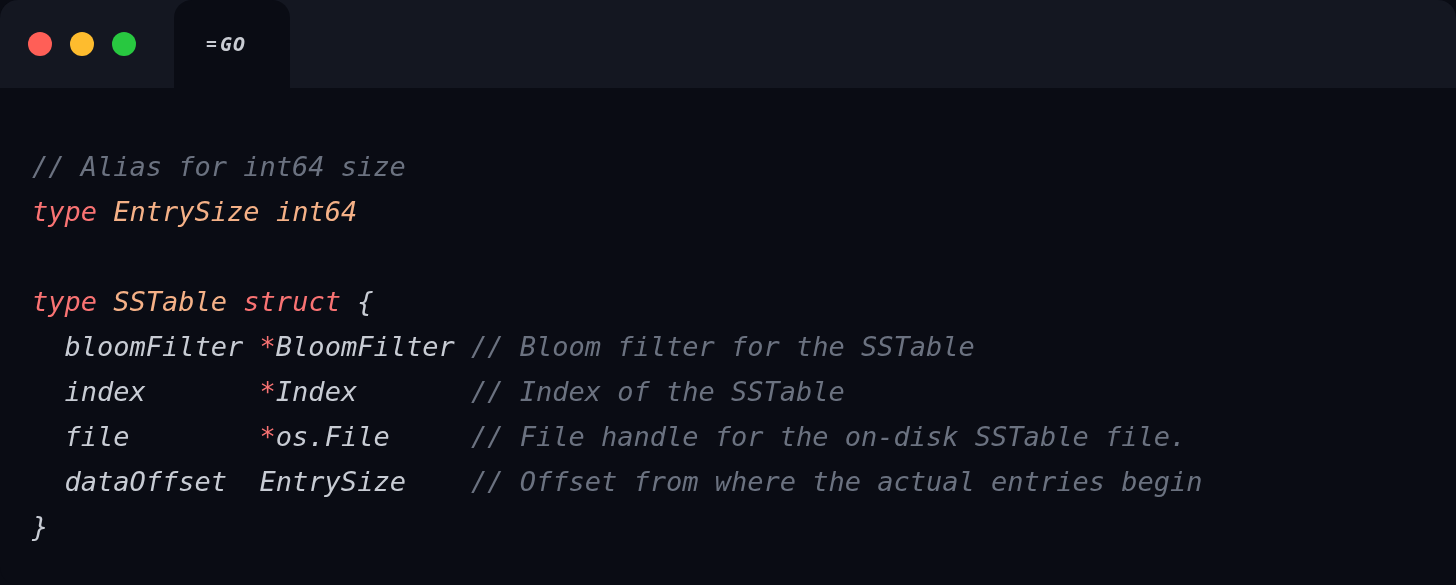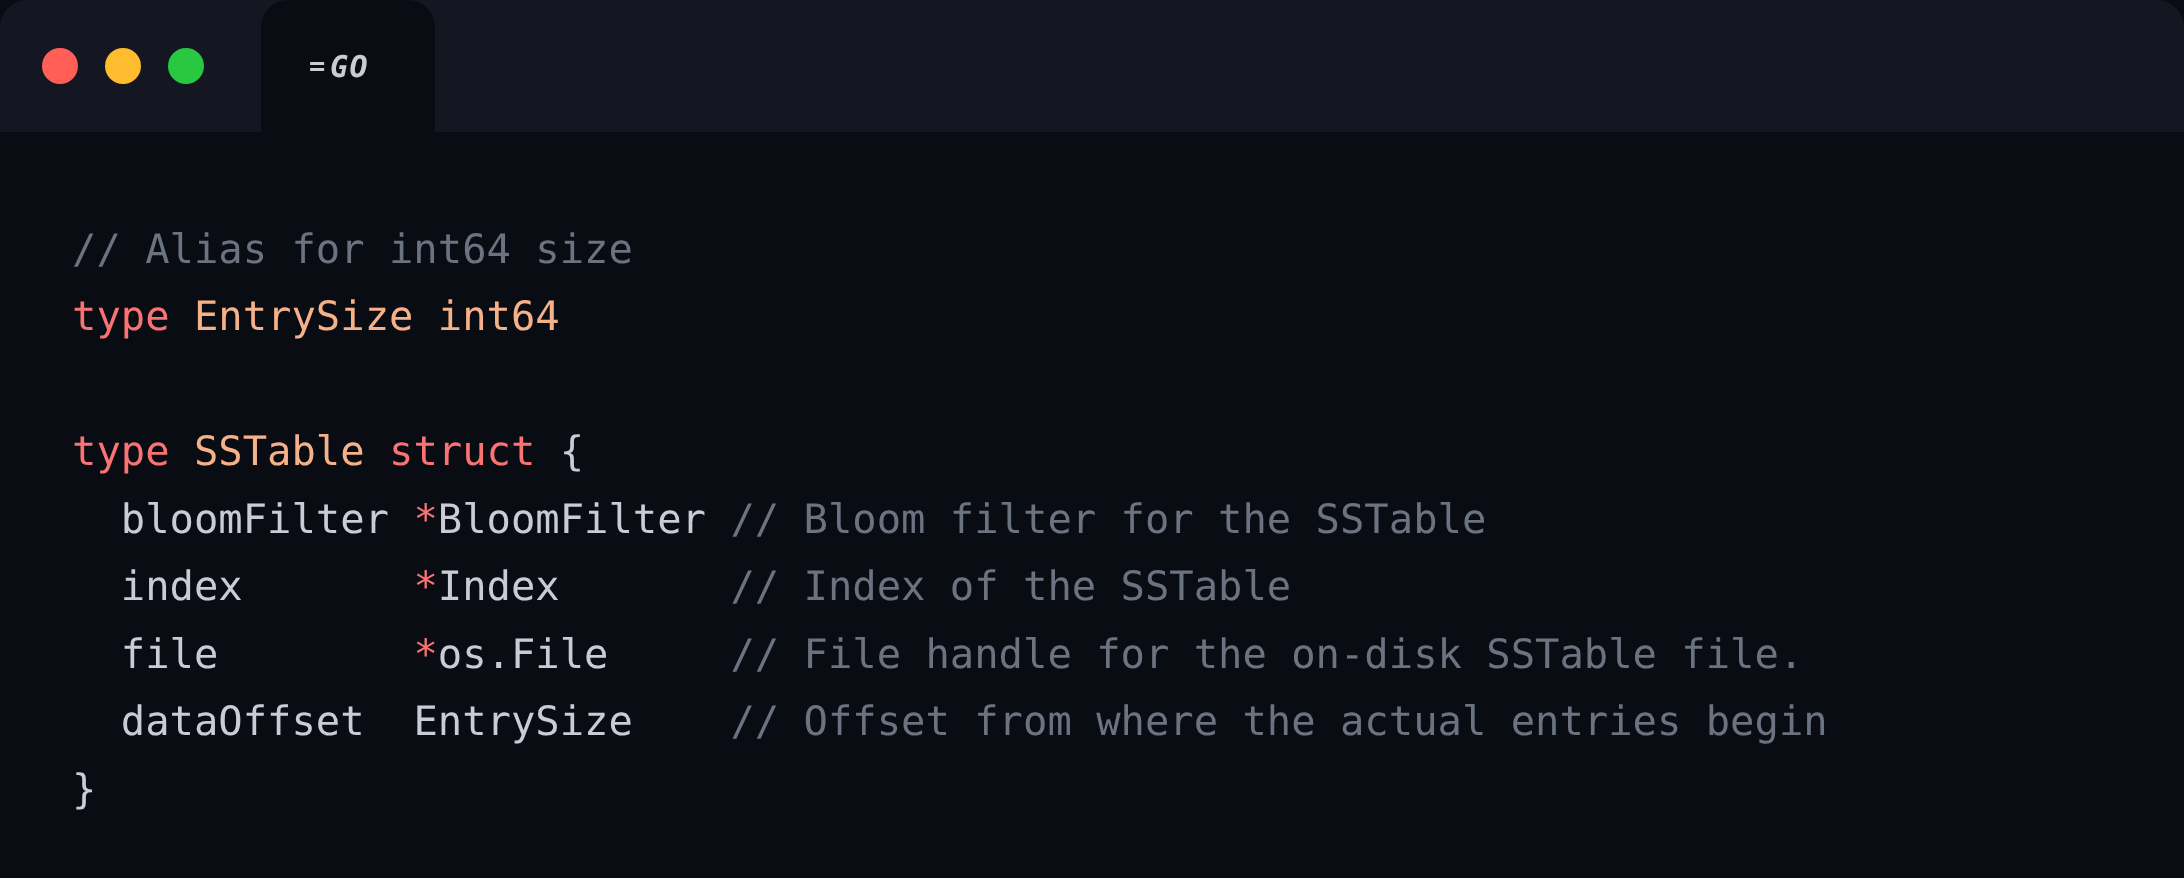--- a/index.html
+++ b/index.html
@@ -75,21 +75,22 @@
     }
 
     .tab-label {
       color: #d7d9de;
       font-family: -apple-system, BlinkMacSystemFont, "Segoe UI", Helvetica, Arial, sans-serif;
       font-size: 30px;
       font-weight: 400;
     }
 
     .code-area {
-      padding: 56px 44px 0 48px;
+      padding: 56px 44px 0 32px;
+      font-style: italic;
     }
     pre {
       font-family: ui-monospace, "SF Mono", Menlo, Monaco, Consolas, monospace;
       font-size: 27px;
       line-height: 45px;
       color: #c8ccd4;
       white-space: pre;
     }
     .c  { color: #6b7280; } 
     .kw { color: #f97373; } 

